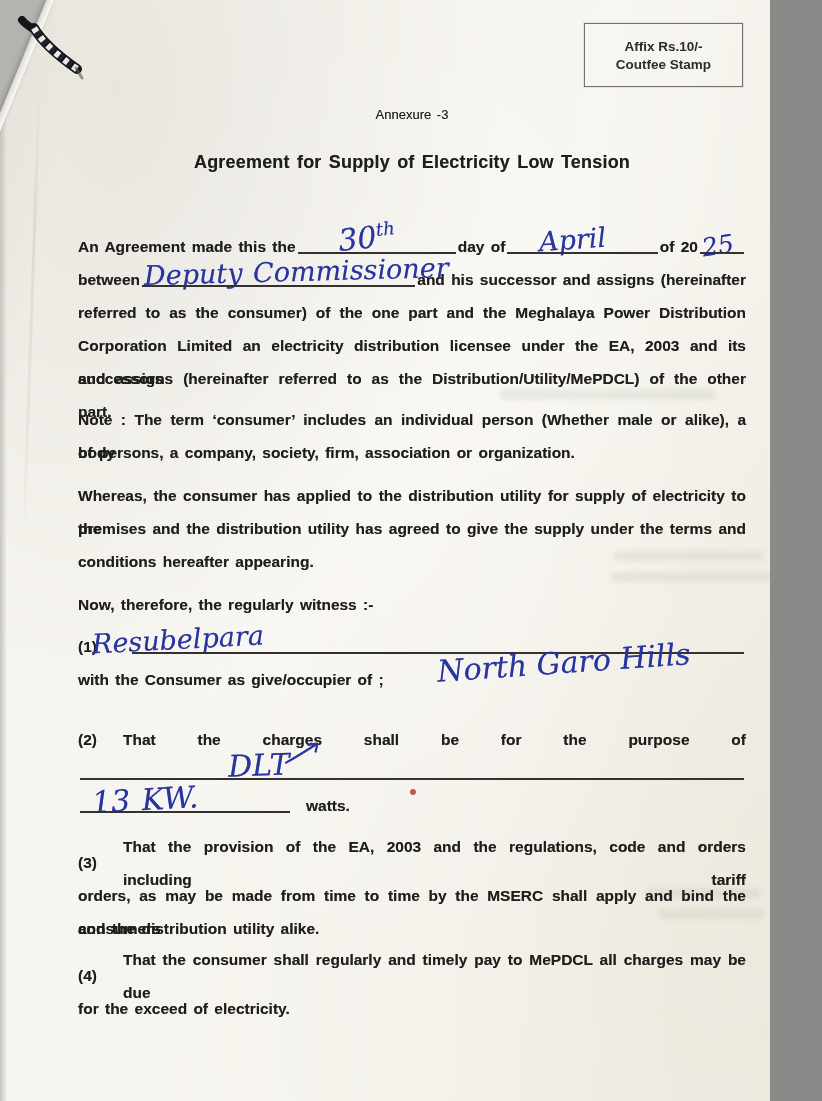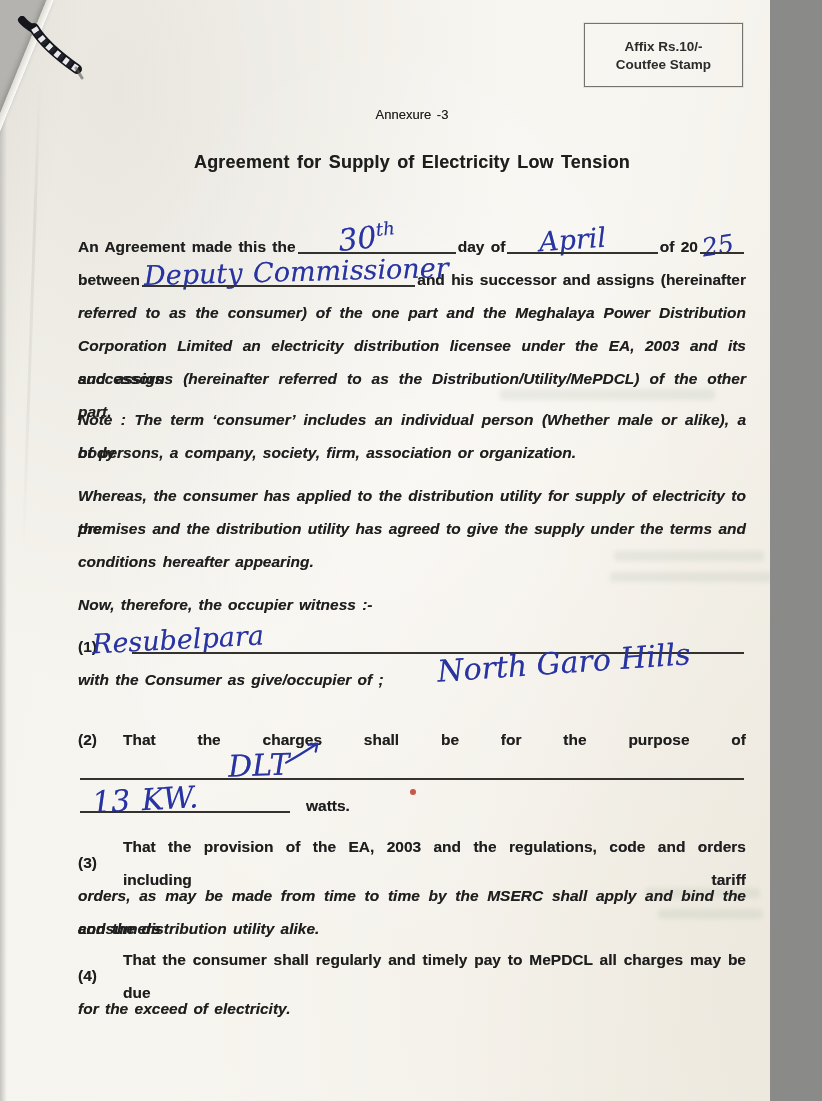--- a/index.html
+++ b/index.html
@@ -7,21 +7,21 @@
     position:relative;width:770px;height:1101px;overflow:hidden;
     font-family:"Liberation Sans",sans-serif;color:#1e1e1e;
     background:
       radial-gradient(ellipse at 15% 8%, rgba(185,180,170,0.22), transparent 42%),
       radial-gradient(ellipse at 95% 90%, rgba(210,198,175,0.18), transparent 55%),
       radial-gradient(ellipse at 50% 45%, rgba(255,255,255,0.35), transparent 60%),
       linear-gradient(100deg,#eceae3 0%,#f6f4ee 9%,#f8f6f1 65%,#f2efe7 100%);
   }
   .print{font-weight:700;word-spacing:2px;text-shadow:0 0 .5px rgba(35,35,35,.55);}
   .block{position:absolute;left:78px;width:668px;}
-  .line{line-height:33px;height:33px;white-space:nowrap;font-size:15.5px;font-style:italic;}
+  .line{line-height:33px;height:33px;white-space:nowrap;font-size:15.5px;}
   .jl{text-align:justify;text-align-last:justify;white-space:normal;}
   .fline{display:flex;align-items:center;line-height:33px;height:33px;font-size:15.5px;}
   .fline .txt{white-space:nowrap;}
   .fill{position:relative;align-self:stretch;}
   .fill.grow{flex:1;}
   .fill::after{content:"";position:absolute;left:2px;right:2px;bottom:9px;border-bottom:2px solid #33322e;}
   .num{display:inline-block;width:52px;white-space:nowrap;}
   
   .hw{
     position:absolute;color:#2834a2;white-space:nowrap;
@@ -125,21 +125,21 @@
     <div class="line">of persons, a company, society, firm, association or organization.</div>
   </div>
 
   <div class="block print" style="top:479px">
     <div class="line jl">Whereas, the consumer has applied to the distribution utility for supply of electricity to the</div>
     <div class="line jl">premises and the distribution utility has agreed to give the supply under the terms and</div>
     <div class="line">conditions hereafter appearing.</div>
   </div>
 
   <div class="block print" style="top:588px">
-    <div class="line">Now, therefore, the occupier witness :-</div>
+    <div class="line">Now, therefore, the regularly witness :-</div>
   </div>
 
   <div class="block print" style="top:630px">
     <div class="fline">
       <span class="num">(1)</span>
       <span class="fill grow">
         <span class="hw" style="left:-38px;bottom:7px;font-size:27px;transform:rotate(-3deg)">Resubelpara</span>
       </span>
     </div>
     <div class="line">with the Consumer as give/occupier of ;</div>

